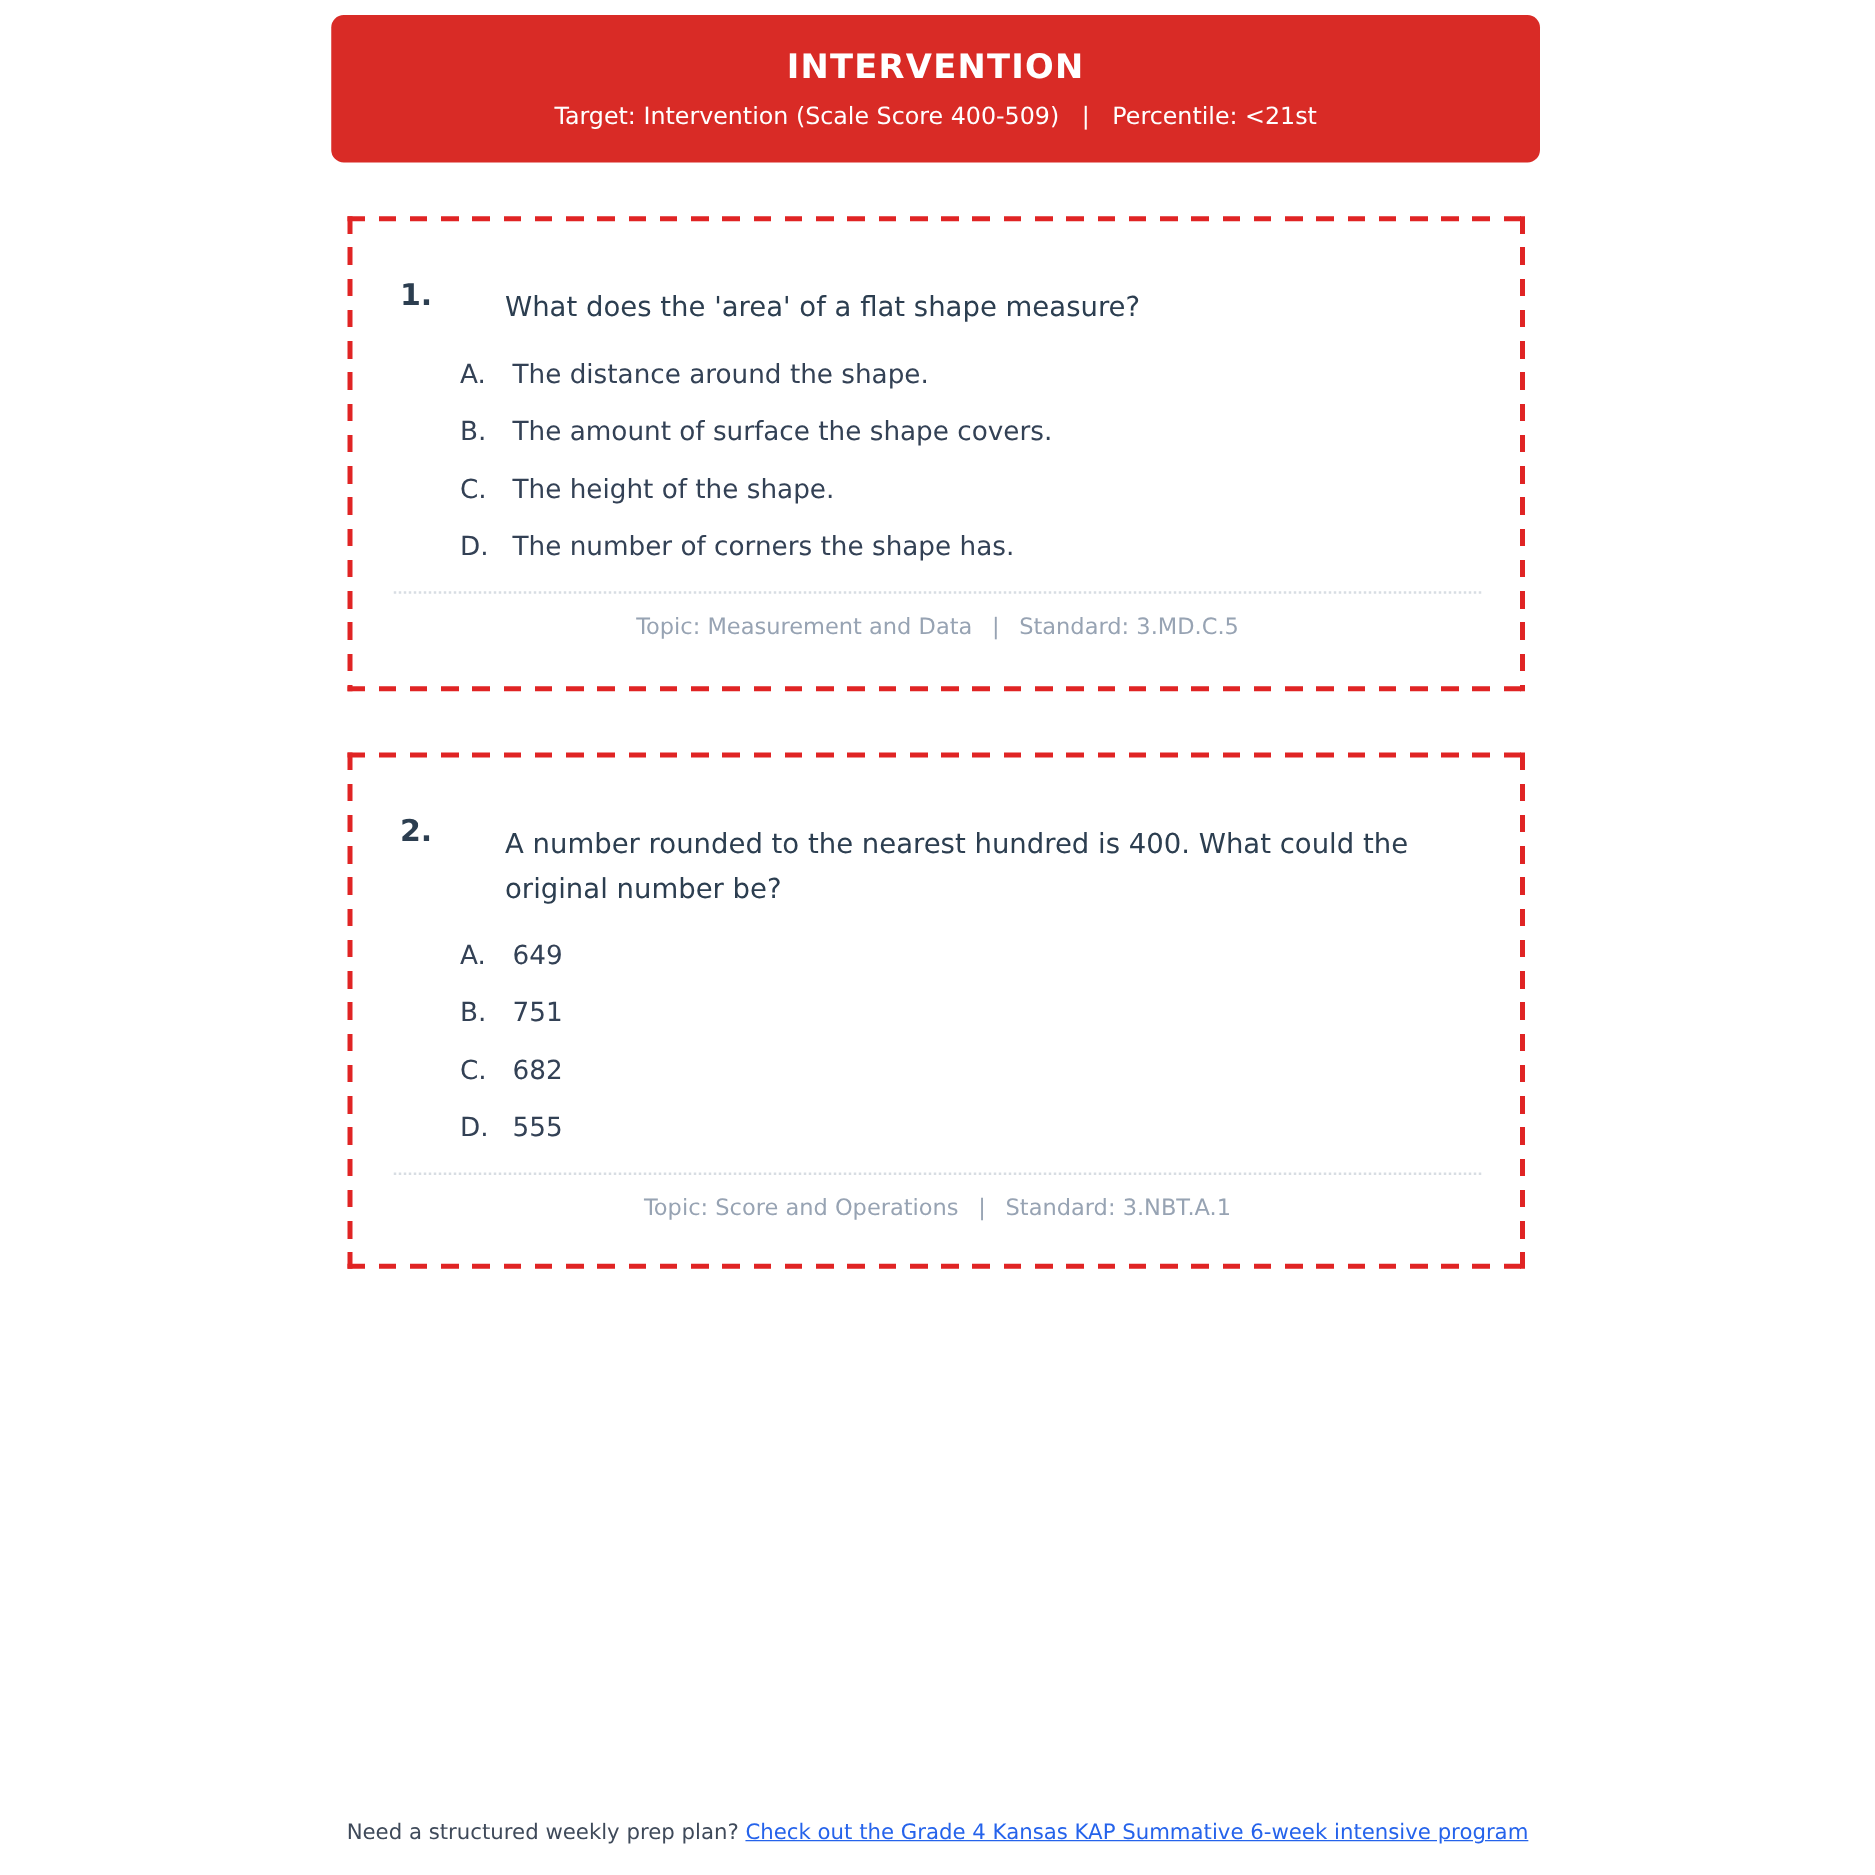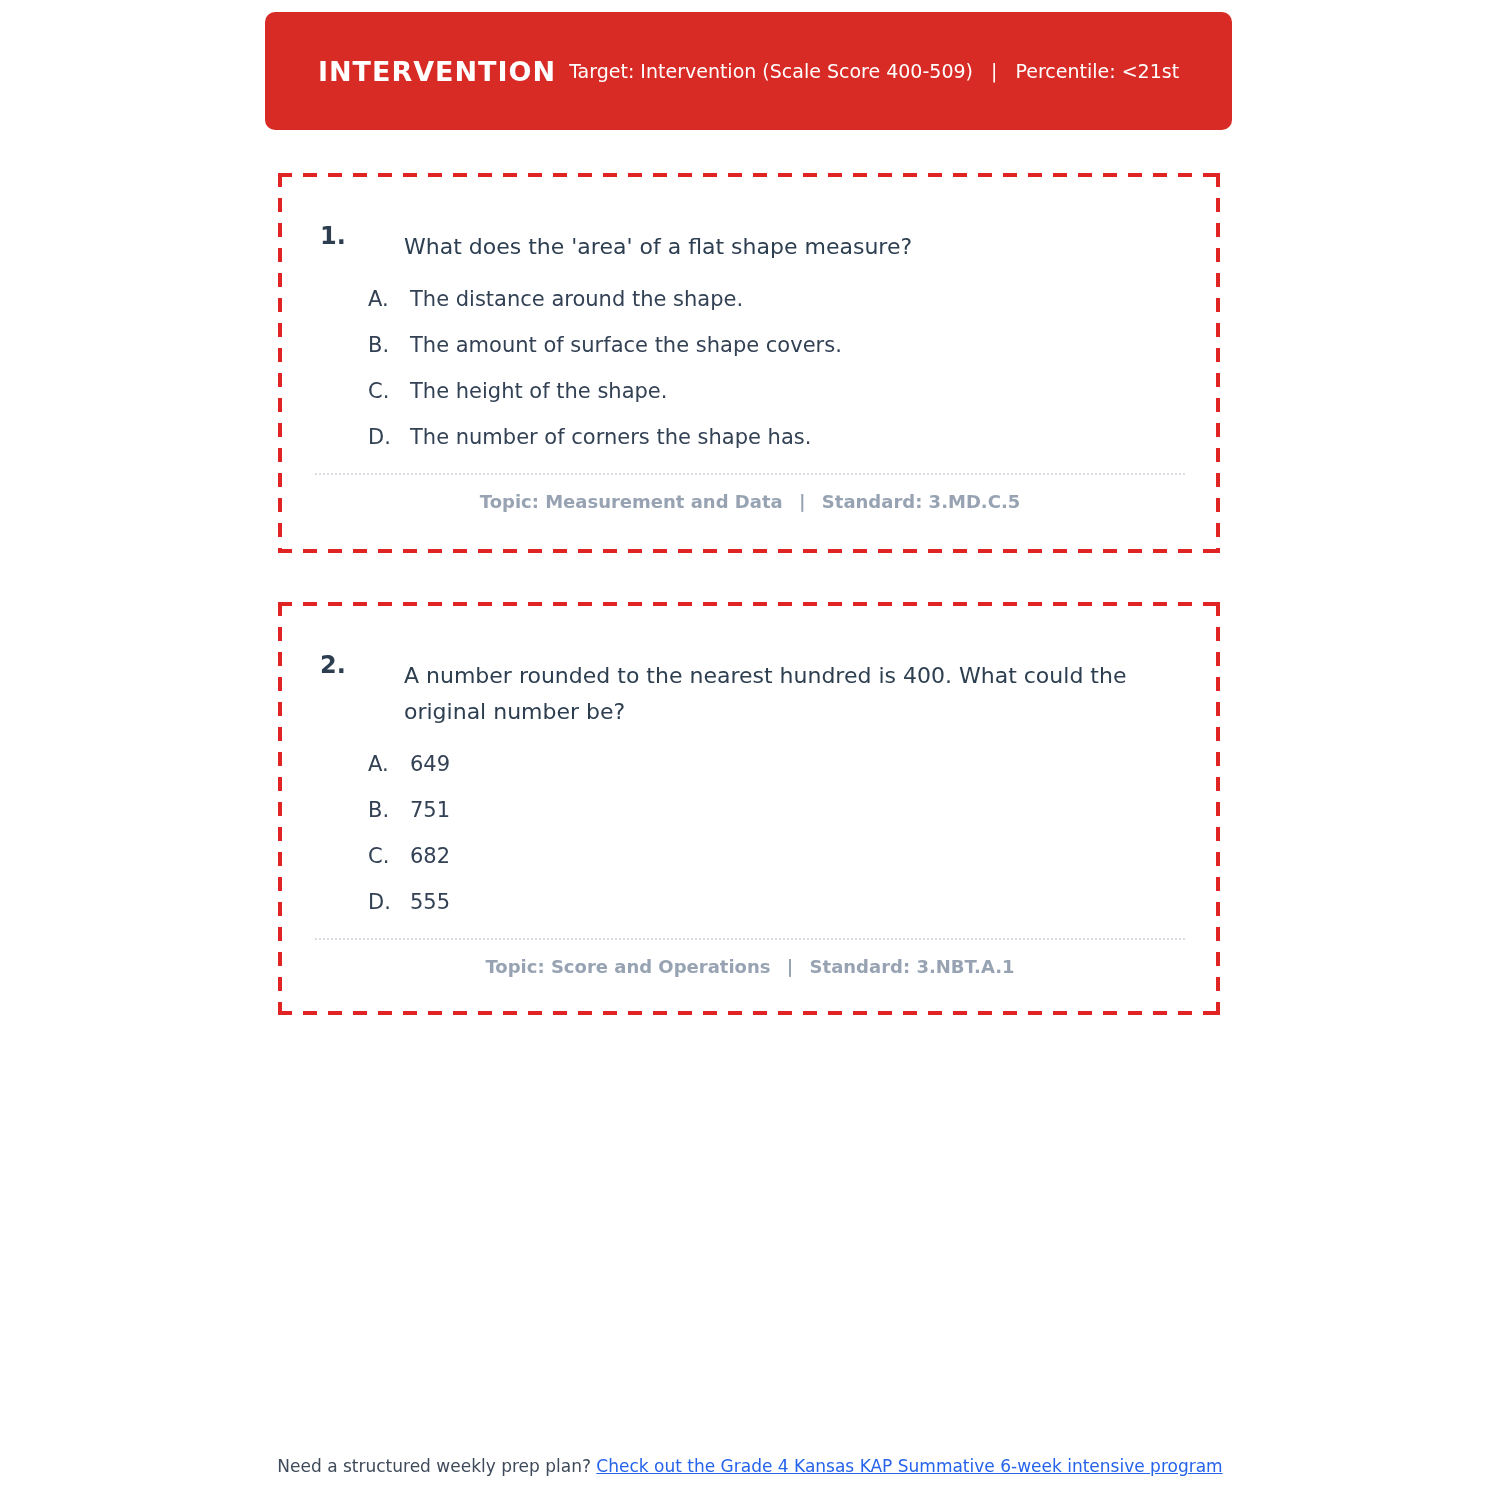--- a/index.html
+++ b/index.html
@@ -20,21 +20,21 @@
   .banner {
     position: absolute;
     left: 265px;
     top: 12px;
     width: 967px;
     height: 118px;
     background: #d92b26;
     border-radius: 10px;
     color: #ffffff;
     display: flex;
-    flex-direction: row;
+    flex-direction: column;
     align-items: center;
     justify-content: center;
     gap: 13px;
     text-align: center;
   }
   .banner-title {
     font-size: 27px;
     font-weight: bold;
     letter-spacing: 1px;
   }
@@ -92,21 +92,20 @@
   .sep {
     border-top: 2px dotted #d8dde3;
     margin: 18px -5px 0 -5px;
     height: 0;
   }
   .meta {
     margin-top: 16px;
     text-align: center;
     font-size: 18px;
     color: #97a3b3;
-    font-weight: bold;
   }
   .meta .pipe { margin: 0 10px; }
 
   
   .promo {
     position: absolute;
     left: 0;
     top: 1456px;
     width: 100%;
     text-align: center;

